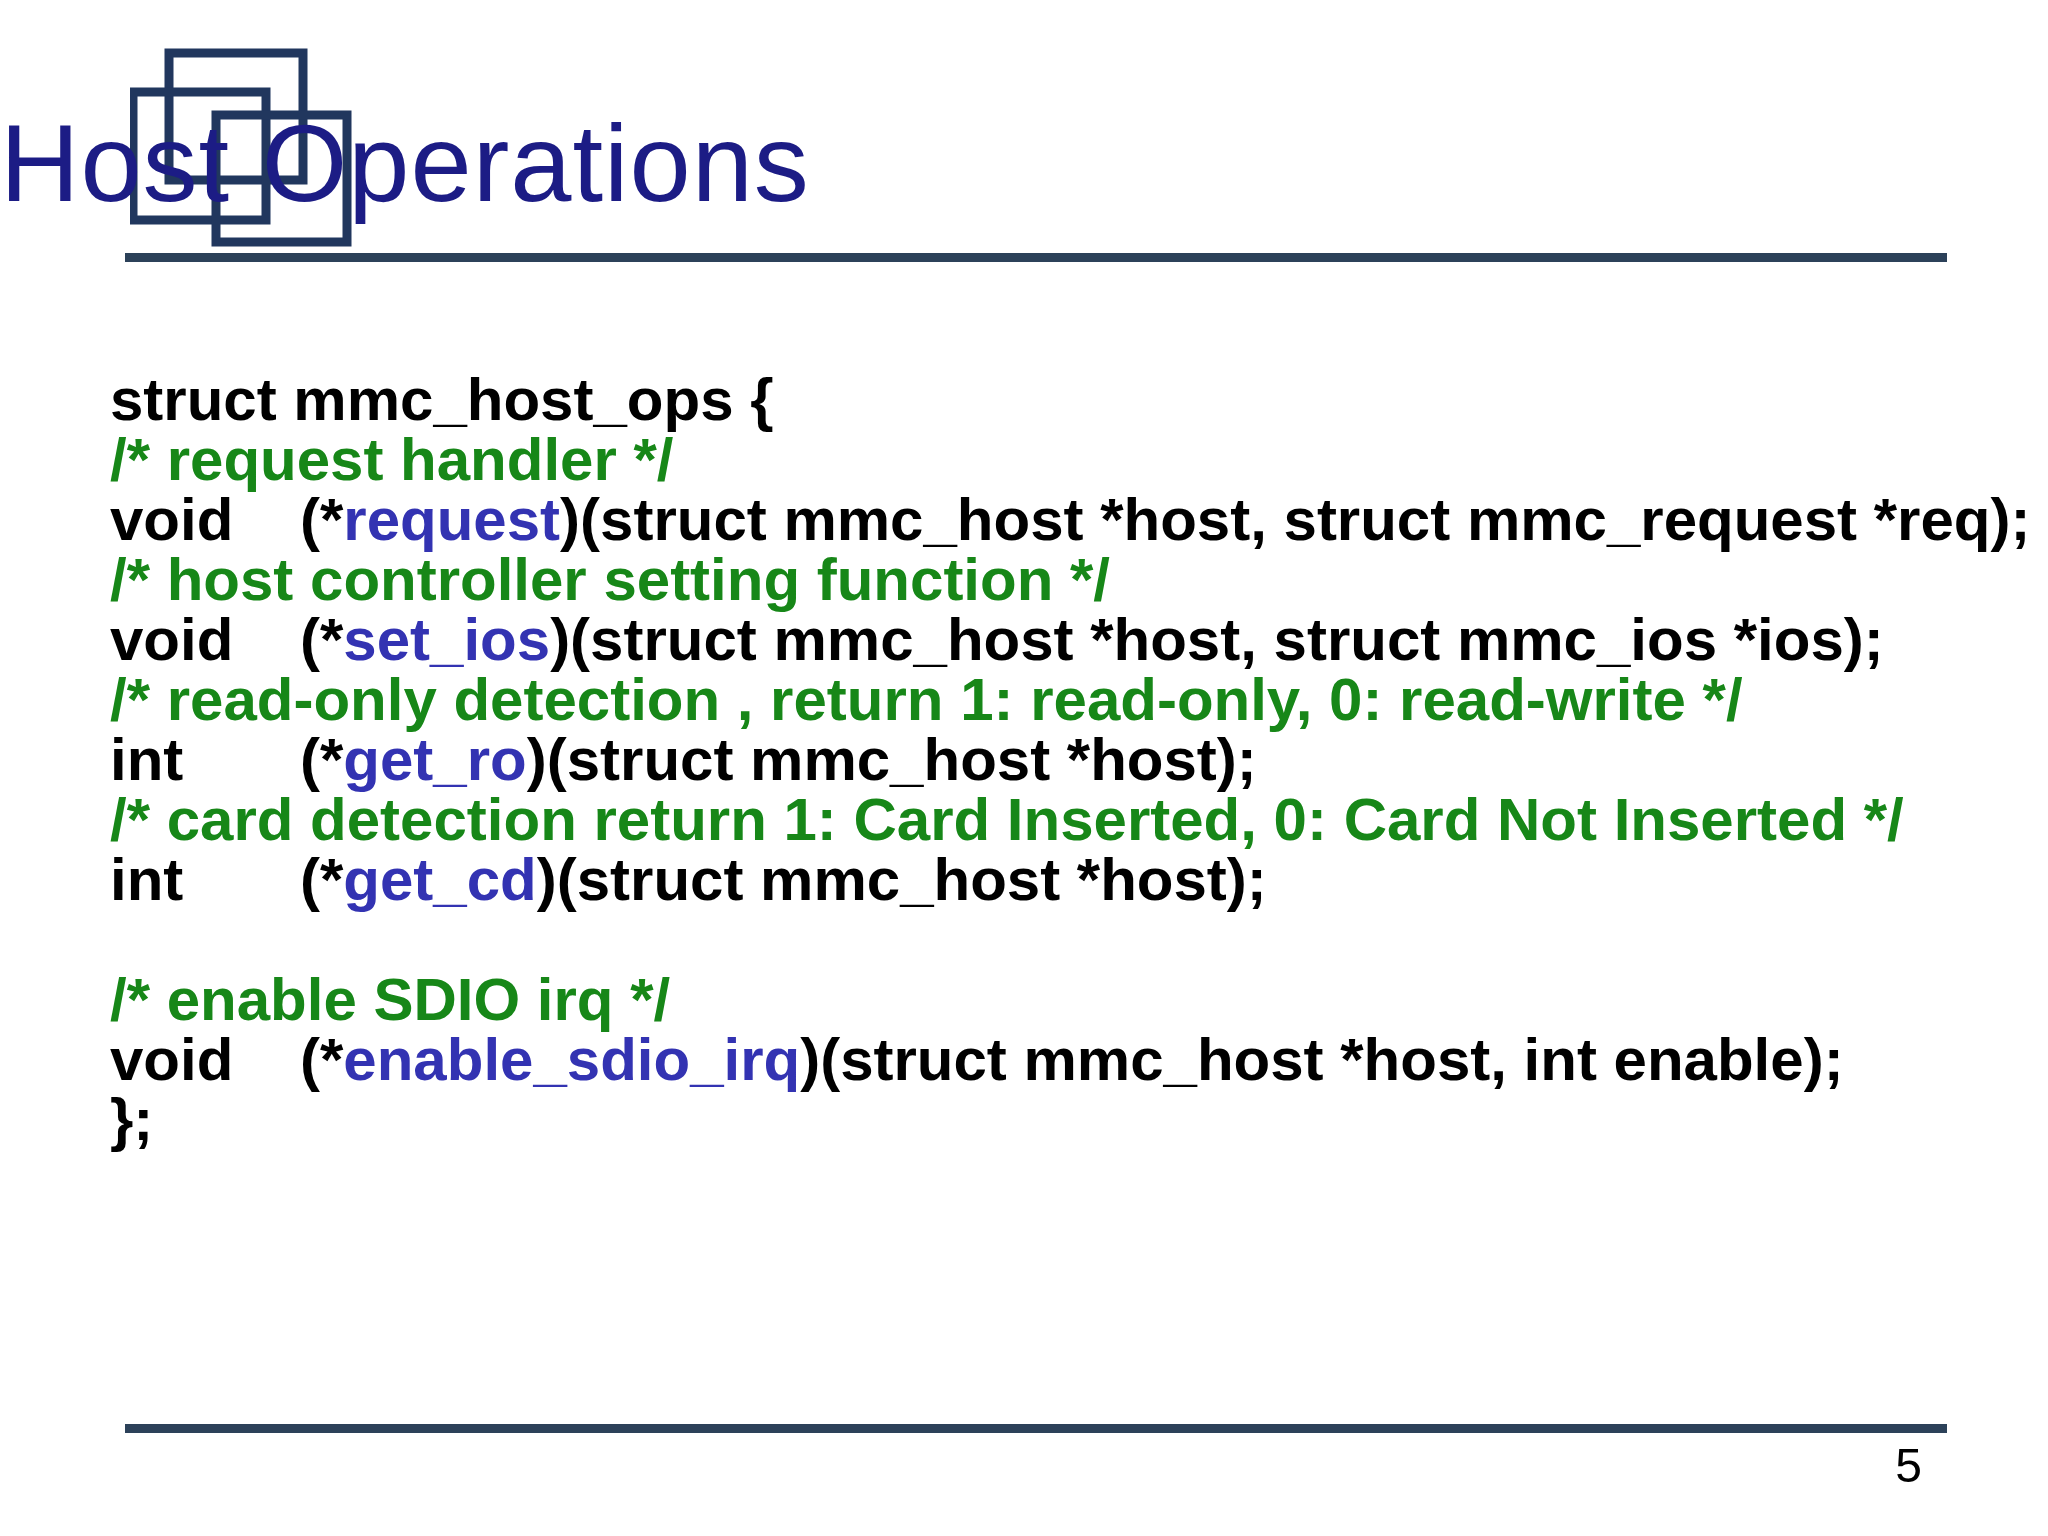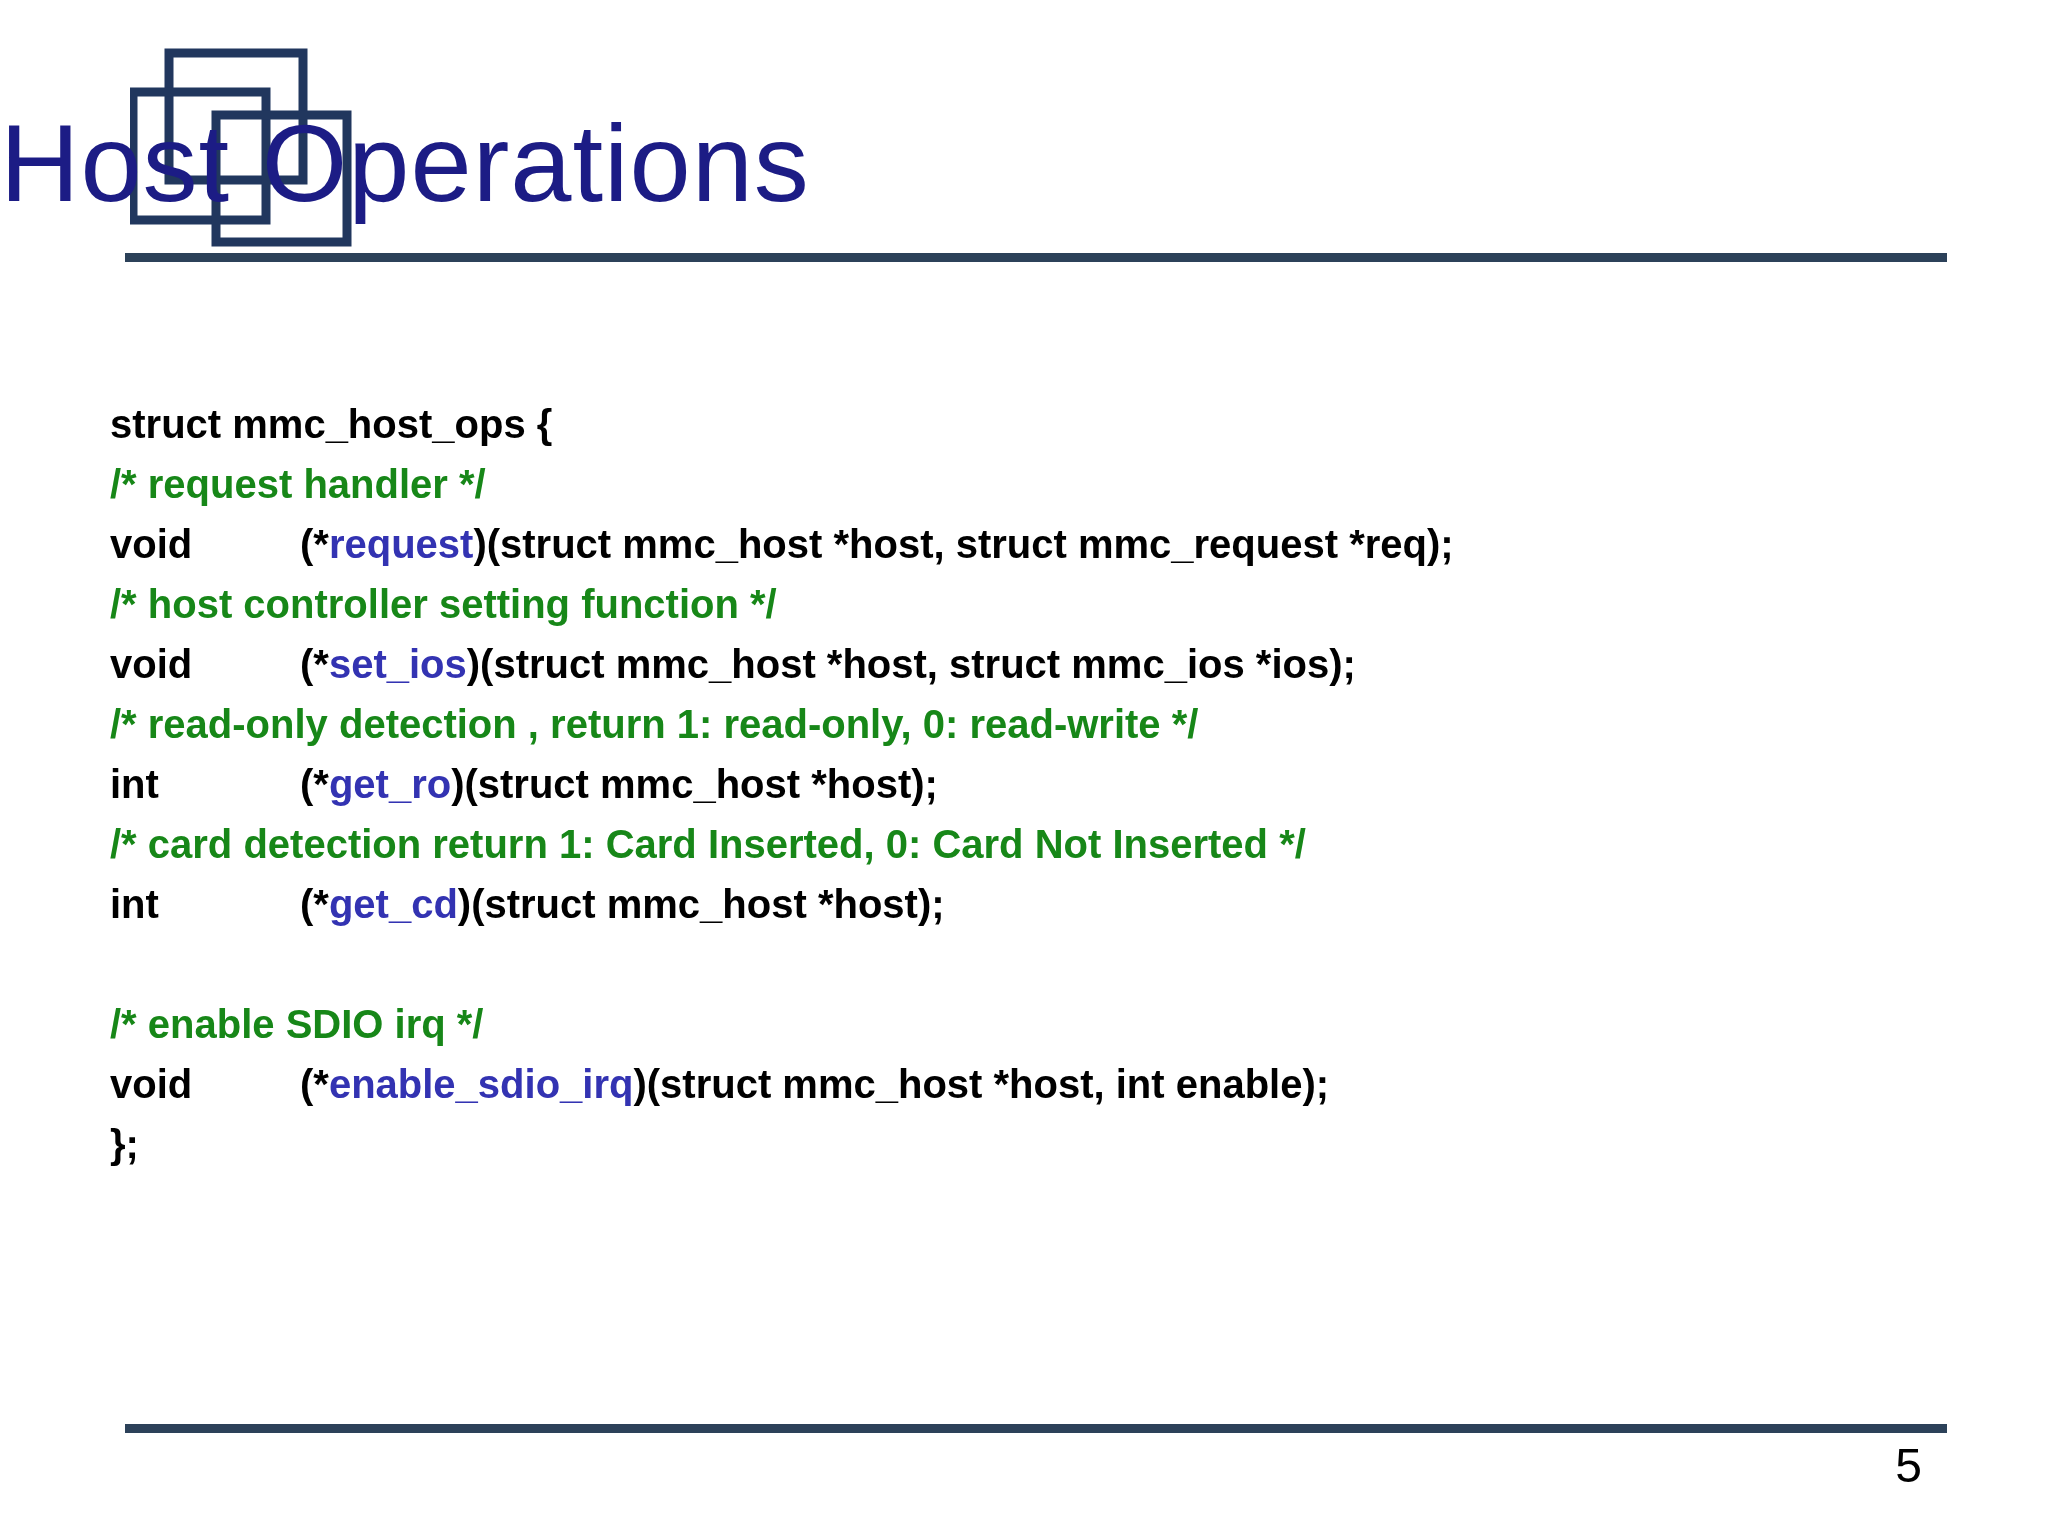--- a/index.html
+++ b/index.html
@@ -34,25 +34,24 @@
     width: 1822px;
     height: 9px;
     background: #2c4159;
   }
   .rule-top { top: 253px; }
   .rule-bottom { top: 1424px; }
   .code-block {
     position: absolute;
     left: 110px;
     top: 370px;
-    font-size: 40px;
+    font-size: 60px;
     font-weight: bold;
     line-height: 60px;
     white-space: pre;
-    margin-top: 24px;
   }
   .code-line { height: 60px; }
   .kw { display: inline-block; width: 190px; }
   .page-number {
     position: absolute;
     top: 1438px;
     right: 126px;
     font-size: 48px;
     font-weight: normal;
     color: #000000;

